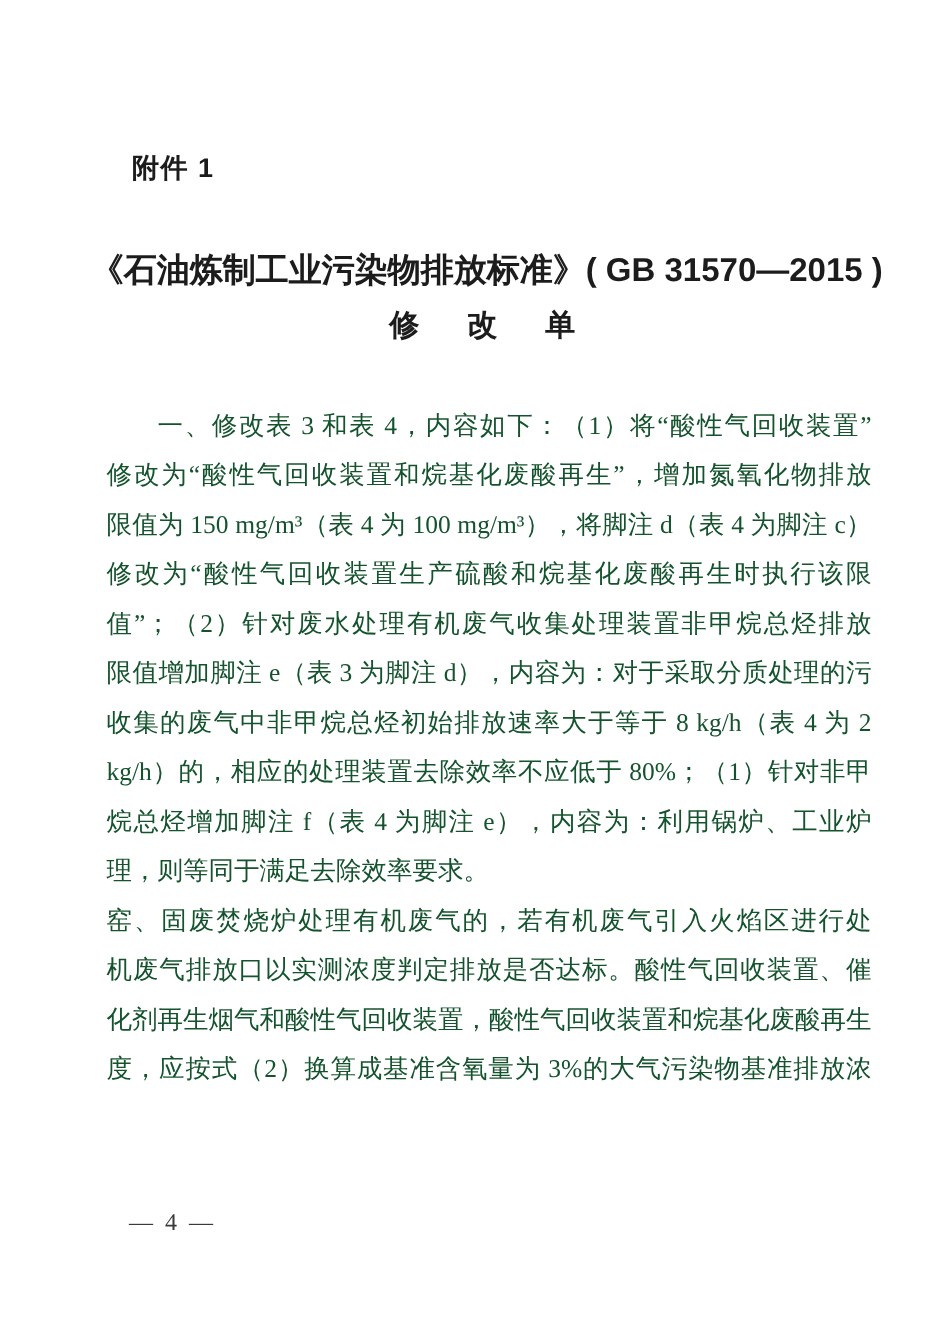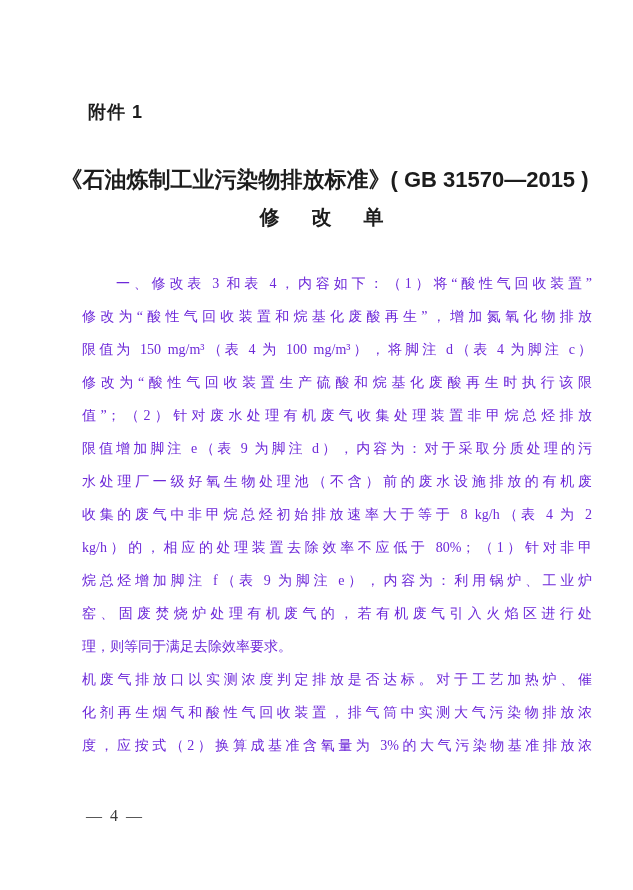--- a/index.html
+++ b/index.html
@@ -40,25 +40,25 @@
     line-height: 34px;
   }
   .title-line2 {
     font-size: 20px;
     line-height: 34px;
     margin-top: 3px;
     letter-spacing: 6px;
   }
   .doc-body {
     position: absolute;
-    left: 72px;
+    left: 61px;
     top: 258px;
     width: 514px;
-    font-size: 14px;
-    color: #6d28d9;
+    font-size: 17px;
+    color: #14532d;
   }
   .line {
     height: 31px;
     line-height: 31px;
     text-align: justify;
     text-align-last: justify;
     text-justify: inter-character;
     white-space: nowrap;
   }
   .line.indent { text-indent: 34px; }
@@ -83,27 +83,26 @@
     <div class="title-line1">《石油炼制工业污染物排放标准》( GB 31570—2015 )</div>
     <div class="title-line2">修　改　单</div>
   </div>
 
   <div class="doc-body">
       <div class="line indent">一、修改表 3 和表 4，内容如下：（1）将“酸性气回收装置”</div>
       <div class="line">修改为“酸性气回收装置和烷基化废酸再生”，增加氮氧化物排放</div>
       <div class="line">限值为 150 mg/m³（表 4 为 100 mg/m³），将脚注 d（表 4 为脚注 c）</div>
       <div class="line">修改为“酸性气回收装置生产硫酸和烷基化废酸再生时执行该限</div>
       <div class="line">值”；（2）针对废水处理有机废气收集处理装置非甲烷总烃排放</div>
-      <div class="line">限值增加脚注 e（表 9 为脚注 d），内容为：对于采取分质处理的污</div>
-      <div class="line">水处理厂一级好氧生物处理池（不含）前的废水设施排放的有机废</div>
+      <div class="line">限值增加脚注 e（表 3 为脚注 d），内容为：对于采取分质处理的污</div>
       <div class="line">收集的废气中非甲烷总烃初始排放速率大于等于 8 kg/h（表 4 为 2</div>
       <div class="line">kg/h）的，相应的处理装置去除效率不应低于 80%；（1）针对非甲</div>
-      <div class="line">烷总烃增加脚注 f（表 9 为脚注 e），内容为：利用锅炉、工业炉</div>
+      <div class="line">烷总烃增加脚注 f（表 4 为脚注 e），内容为：利用锅炉、工业炉</div>
+      <div class="line endpara">理，则等同于满足去除效率要求。</div>
       <div class="line">窑、固废焚烧炉处理有机废气的，若有机废气引入火焰区进行处</div>
-      <div class="line endpara">理，则等同于满足去除效率要求。</div>
-      <div class="line">机废气排放口以实测浓度判定排放是否达标。对于工艺加热炉、催</div>
-      <div class="line">化剂再生烟气和酸性气回收装置，排气筒中实测大气污染物排放浓</div>
+      <div class="line">机废气排放口以实测浓度判定排放是否达标。酸性气回收装置、催</div>
+      <div class="line">化剂再生烟气和酸性气回收装置，酸性气回收装置和烷基化废酸再生</div>
       <div class="line">度，应按式（2）换算成基准含氧量为 3%的大气污染物基准排放浓</div>
     </div>
 
   <div class="footer">— 4 —</div>
 
 </div>
 
 </body></html>

